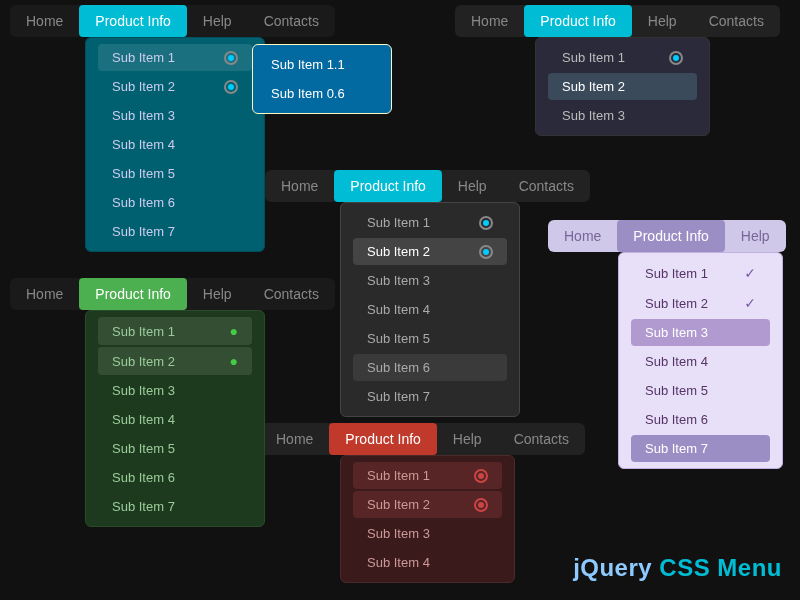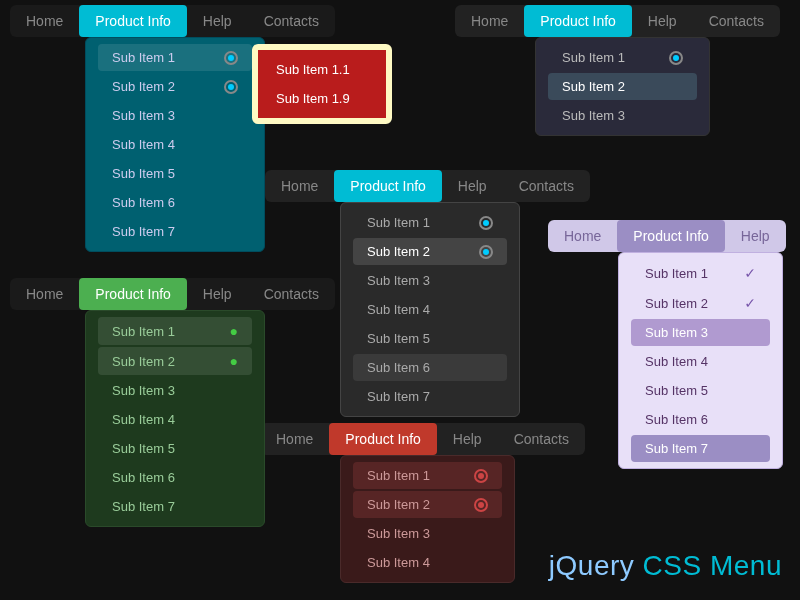--- a/index.html
+++ b/index.html
@@ -85,21 +85,21 @@
     
     .sub-dropdown {
       position: absolute;
       left: 100%;
       top: 0;
       border-radius: 6px;
       padding: 4px 0;
       min-width: 140px;
       z-index: 11;
     }
-    .menu1 .sub-dropdown { background: #b91c1c; border: 6px solid #fef9c3; }
+    .menu1 .sub-dropdown { background: #0369a1; border: 1px solid #fef9c3; }
     .menu1 .sub-dropdown .dropdown-item { color: #fff; }
 
     
     .menu2 { top: 5px; left: 450px; background: #222; border-radius: 6px; }
     .menu2 .nav-item { color: #888; }
     .menu2 .nav-item.active { background: #00bcd4; color: #fff; border-radius: 4px; }
     .menu2 .dropdown { background: #2a2a3a; border: 1px solid #333; min-width: 175px; }
     .menu2 .dropdown-item { color: #bbb; }
     .menu2 .dropdown-item.active-item { background: #3a4a5a; color: #fff; }
     .menu2 .radio-dot.checked::after { background: #0cf; }
@@ -141,22 +141,22 @@
     .menu6 .dropdown-item { color: #553366; }
     .menu6 .dropdown-item.active-item { background: #b09ad0; color: #fff; }
     .menu6 .check-mark { color: #7755aa; }
 
     
     .brand-text {
       position: absolute;
       bottom: 18px;
       right: 18px;
       color: #00bcd4;
-      font-size: 28px;
-      font-weight: normal;
+      font-size: 24px;
+      font-weight: bold;
       letter-spacing: 0.5px;
     }
     .brand-text span { color: #8ecaff; }
   </style>
 </head>
 <body>
 
 <div class="nav-menu menu1" style="top:5px;left:10px;">
   <div class="nav-item">Home</div>
   <div class="nav-item active">Product Info</div>
@@ -165,21 +165,21 @@
   <div class="dropdown" style="left:75px;">
     <div class="dropdown-item active-item" style="position:relative;">
       <span>Sub Item 1</span>
       <span class="radio-dot checked"></span>
 
       <div class="sub-dropdown">
         <div class="dropdown-item">
             <span>Sub Item 1.1</span>
           </div>
         <div class="dropdown-item">
-            <span>Sub Item 1.9</span>
+            <span>Sub Item 0.6</span>
           </div>
       </div>
     </div>
     <div class="dropdown-item">
       <span>Sub Item 2</span>
       <span class="radio-dot checked"></span>
     </div>
     <div class="dropdown-item">
         <span>Sub Item 3</span>
       </div>

